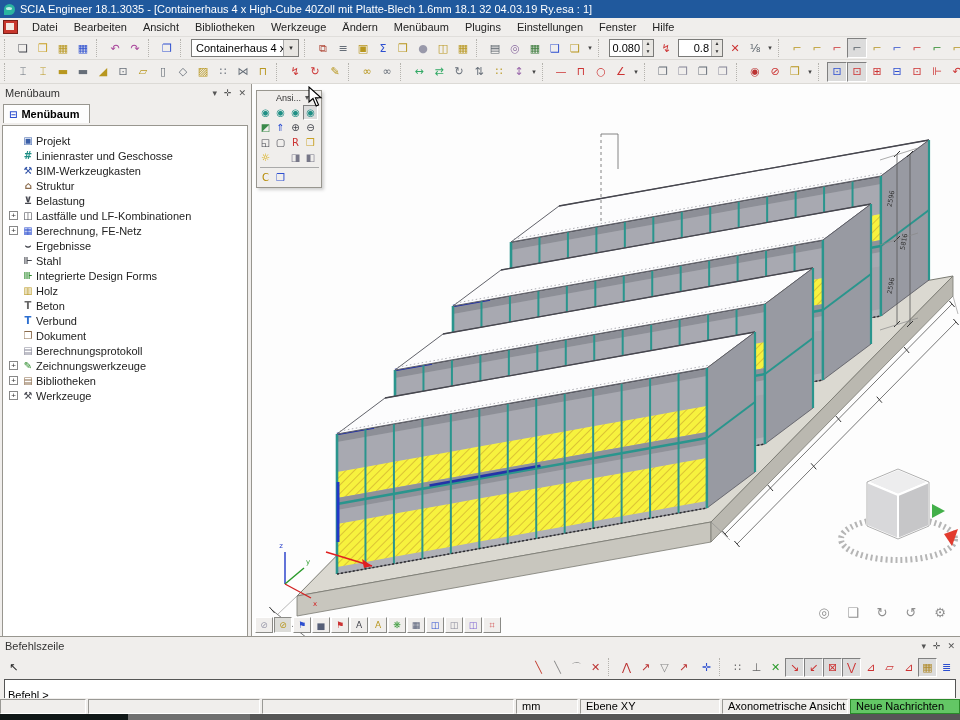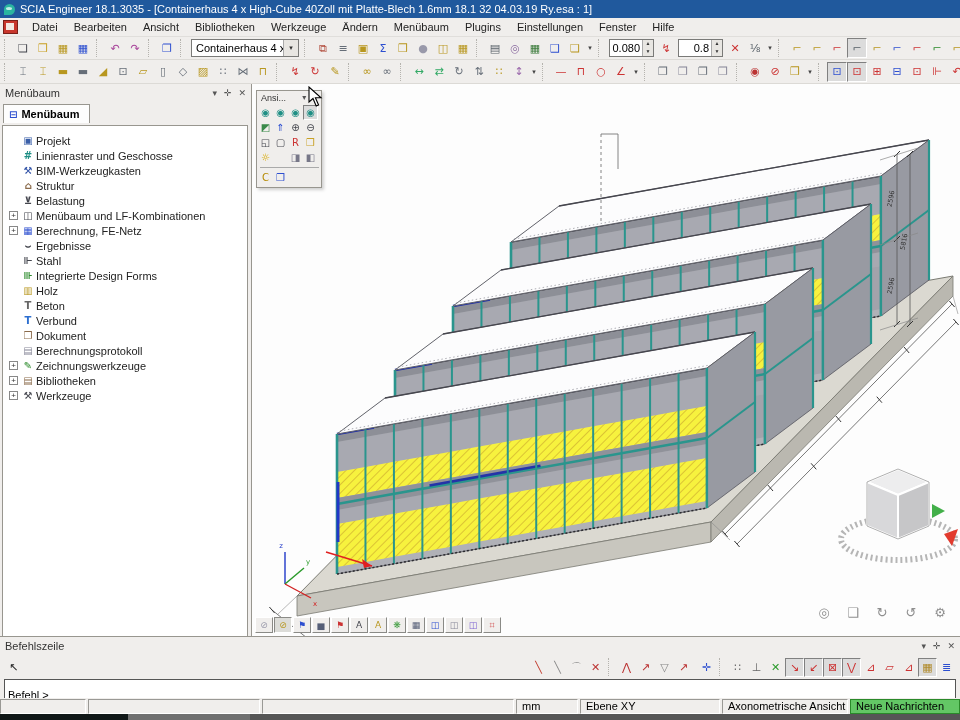--- a/index.html
+++ b/index.html
@@ -46,21 +46,21 @@
   .trow { height:15px; display:flex; align-items:center; }
   .texp { width:9px; height:9px; border:1px solid #888; background:#fff; font-size:8px; line-height:7px; text-align:center; color:#333; margin-left:6px; }
   .texp-slot { width:17px; display:flex; align-items:center; flex:none; }
   .tico { width:16px; text-align:center; font-family:"DejaVu Sans",sans-serif; font-size:10px; font-weight:bold; flex:none; }
   .tlab { color:#222; white-space:nowrap; }
 
   
   .viewport { position:absolute; left:252px; top:84px; width:708px; height:552px; background:#fdfdfd; overflow:hidden; }
   #scene3d { position:absolute; left:0; top:0; }
   .palette { position:absolute; left:4px; top:6px; width:66px; background:#f0eeec; border:1px solid #98968f; box-shadow:2px 2px 3px rgba(0,0,0,.18); z-index:10; }
-  .palette-head { height:13px; display:flex; align-items:center; padding:0 4px; font-size:9px; color:#333; }
+  .palette-head { height:13px; display:flex; align-items:center; padding:0 19px; font-size:9px; color:#333; }
   .palette-head .panel-ctl { font-size:8px; margin-left:4px; }
   .palette-grid { display:flex; flex-wrap:wrap; width:64px; padding:1px 0 2px 1px; }
   .palette-grid .tbi { width:15px; height:15px; }
   .palette-grid .tbi span { font-size:10px; }
   .palette-grid .p-hr { width:60px; border-top:1px solid #aaa; margin:2px; }
   .palette-grid .blank { visibility:hidden; }
   .vbar { position:absolute; left:3px; bottom:3px; display:flex; z-index:10; }
   .vbi { width:18px; height:16px; background:#f0eeec; border:1px solid; border-color:#fff #8a8a86 #8a8a86 #fff; margin-right:1px; display:flex; align-items:center; justify-content:center; }
   .vbi span { font-family:"DejaVu Sans",sans-serif; font-size:9px; }
   .vbi.pressed { background:#dcdcd8; border-color:#8a8a86 #fff #fff #8a8a86; }
@@ -418,21 +418,21 @@
       <div class="trow">
         <span class="texp-slot"></span>
         <span class="tico" style="color: rgb(68, 70, 78);">⊻</span>
         <span class="tlab">Belastung</span>
       </div>
       <div class="trow">
         <span class="texp-slot">
           <span class="texp">+</span>
         </span>
         <span class="tico" style="color: rgb(68, 70, 78);">◫</span>
-        <span class="tlab">Menübaum und LF-Kombinationen</span>
+        <span class="tlab">Lastfälle und LF-Kombinationen</span>
       </div>
       <div class="trow">
         <span class="texp-slot">
           <span class="texp">+</span>
         </span>
         <span class="tico" style="color: rgb(45, 79, 208);">▦</span>
         <span class="tlab">Berechnung, FE-Netz</span>
       </div>
       <div class="trow">
         <span class="texp-slot"></span>

